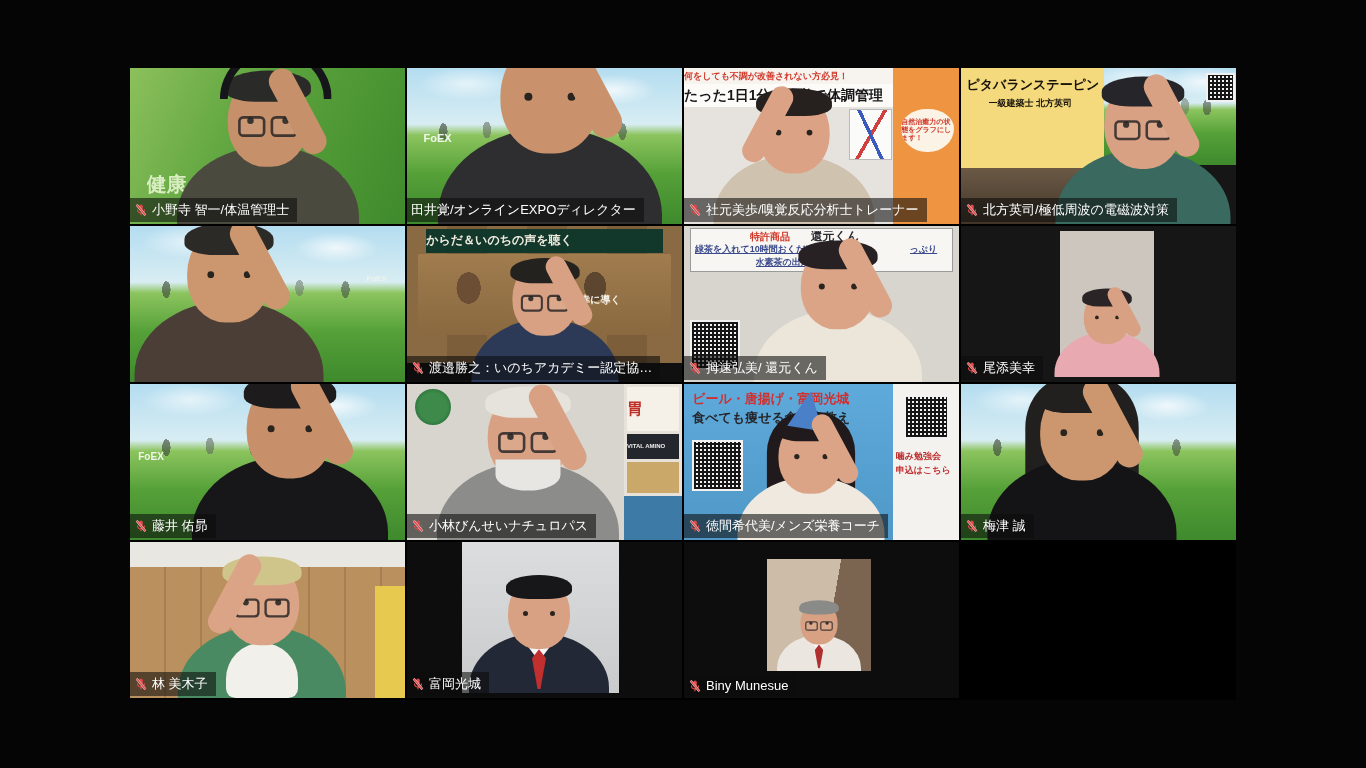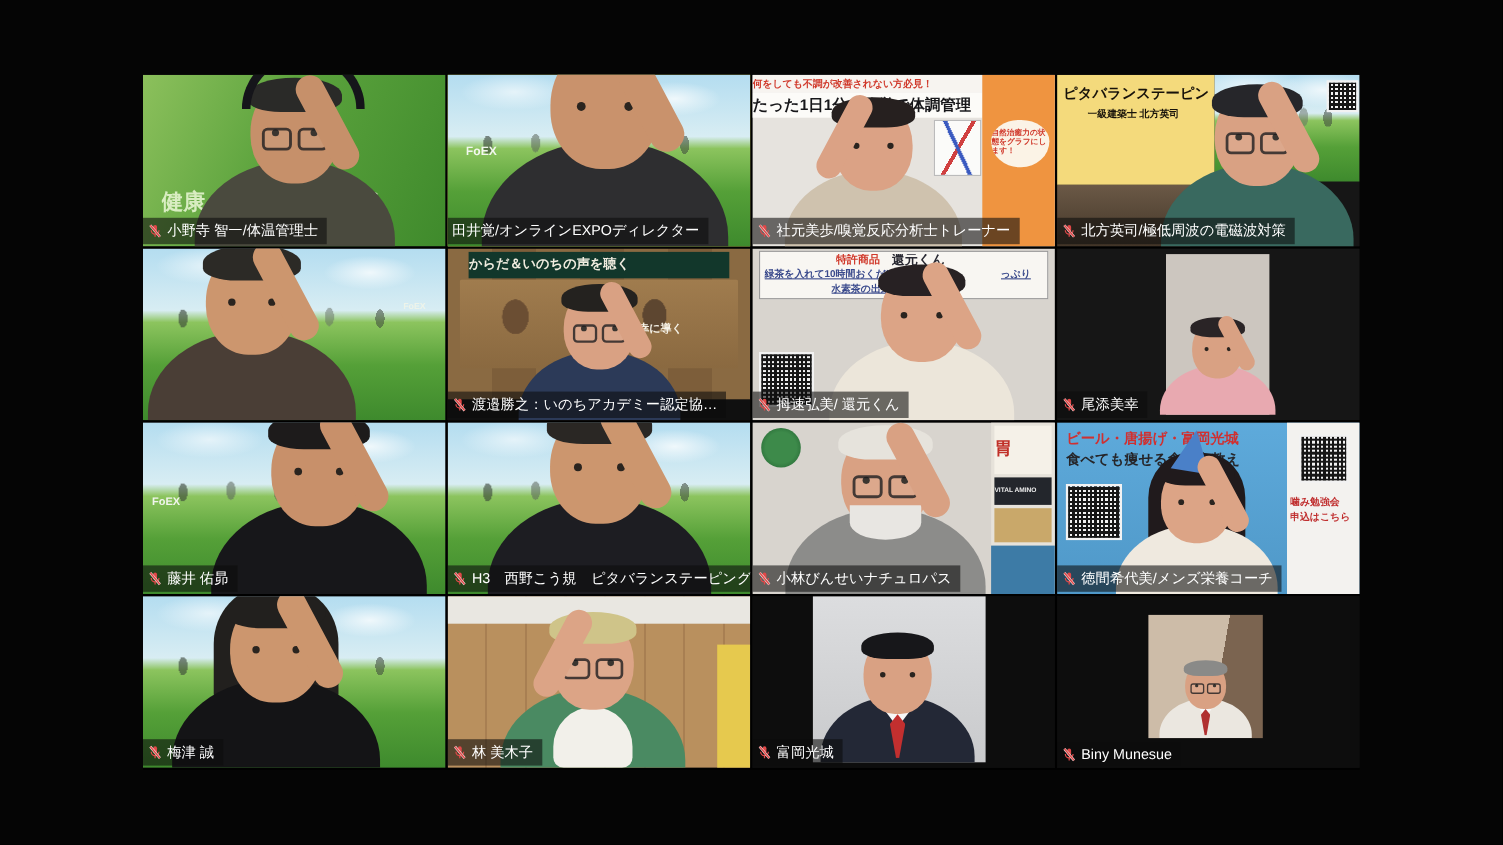--- a/index.html
+++ b/index.html
@@ -264,21 +264,21 @@
         <line x1="4.5" y1="3" x2="19.5" y2="21" stroke="var(--mic,#e04848)" stroke-width="2.2"></line>
       </svg>
       <span class="pname">渡邉勝之：いのちアカデミー認定協…</span>
     </div>
   </div>
 
   <div class="tile">
     <div class="bg bg-wall"></div>
     <div class="overlays">
           <div class="ov brd" style="left: 2%; top: 1%; width: 95%; height: 27%; background: rgb(248, 246, 242);"></div>
-          <div class="ov" style="left: 24%; top: 3%; width: 20%; height: 8%; color: rgb(208, 57, 43); font-size: 10px; font-weight: 700; margin-left: 10px;">特許商品</div>
+          <div class="ov" style="left: 24%; top: 3%; width: 20%; height: 8%; color: rgb(208, 57, 43); font-size: 10px; font-weight: 700;">特許商品</div>
           <div class="ov" style="left: 46%; top: 3%; width: 20%; height: 8%; color: rgb(42, 42, 51); font-size: 12px; font-weight: 700;">還元くん</div>
           <div class="ov" style="left: 4%; top: 11%; width: 52%; height: 8%; color: rgb(58, 74, 140); font-size: 9px; font-weight: 700; text-decoration: underline;">緑茶を入れて10時間おくだけ</div>
           <div class="ov" style="left: 82%; top: 11%; width: 13%; height: 8%; color: rgb(58, 74, 140); font-size: 9px; font-weight: 700; text-decoration: underline;">っぷり</div>
           <div class="ov" style="left: 26%; top: 19%; width: 42%; height: 8%; color: rgb(58, 74, 140); font-size: 9px; font-weight: 700; text-decoration: underline;">水素茶の出来上がり</div>
           <div class="ov qr" style="left: 2%; top: 60%; width: 17%; height: 30%;"></div>
         </div>
     <div class="person" style="left: calc(56% - 70px); bottom: 0%; transform: scale(1.2); --skin: #dca486; --shirt: #ece6da; --hair: #272123;">
 
       <div class="torso"></div>
 
@@ -347,44 +347,20 @@
         <rect x="9" y="2.5" width="6" height="11" rx="3" fill="var(--mic,#e04848)"></rect>
         <path d="M6 11a6 6 0 0 0 12 0" fill="none" stroke="var(--mic,#e04848)" stroke-width="2"></path>
         <line x1="12" y1="17" x2="12" y2="21" stroke="var(--mic,#e04848)" stroke-width="2"></line>
         <line x1="4.5" y1="3" x2="19.5" y2="21" stroke="#f2d8d8" stroke-width="4"></line>
         <line x1="4.5" y1="3" x2="19.5" y2="21" stroke="var(--mic,#e04848)" stroke-width="2.2"></line>
       </svg>
       <span class="pname">藤井 佑昴</span>
     </div>
   </div>
 
-  <div class="tile">
-    <div class="bg bg-field"></div>
-    <div class="overlays"></div>
-    <div class="person" style="left: calc(50% - 70px); bottom: 0%; transform: scale(1.45); --skin: #cc966e; --shirt: #1d1d22; --hair: #2a2724;">
-
-      <div class="torso"></div>
-
-      <div class="head"></div>
-      <div class="fringe"></div>
-      <div class="eyes"></div>
-
-      <div class="arm"></div>
-    </div>
-    <div class="name-tag">
-      <svg class="mic" viewBox="0 0 24 24">
-        <rect x="9" y="2.5" width="6" height="11" rx="3" fill="var(--mic,#e04848)"></rect>
-        <path d="M6 11a6 6 0 0 0 12 0" fill="none" stroke="var(--mic,#e04848)" stroke-width="2"></path>
-        <line x1="12" y1="17" x2="12" y2="21" stroke="var(--mic,#e04848)" stroke-width="2"></line>
-        <line x1="4.5" y1="3" x2="19.5" y2="21" stroke="#f2d8d8" stroke-width="4"></line>
-        <line x1="4.5" y1="3" x2="19.5" y2="21" stroke="var(--mic,#e04848)" stroke-width="2.2"></line>
-      </svg>
-      <span class="pname">H3　西野こう規　ピタバランステーピング</span>
-    </div>
-  </div>
 
   <div class="tile">
     <div class="bg bg-wall"></div>
     <div class="overlays">
           <div class="ov" style="left: 3%; top: 3%; width: 13%; height: 23%; background: radial-gradient(circle, rgb(61, 138, 74) 55%, rgb(29, 90, 44)); border-radius: 50%;"></div>
           <div class="ov" style="left: 79%; top: 0%; width: 21%; height: 100%; background: rgb(230, 226, 218);"></div>
           <div class="ov" style="left: 80%; top: 2%; width: 19%; height: 28%; background: rgb(245, 241, 232); color: rgb(192, 48, 40); font-size: 16px; font-weight: 700;">胃</div>
           <div class="ov" style="left: 80%; top: 32%; width: 19%; height: 16%; background: rgb(35, 38, 44); color: rgb(238, 238, 238); font-size: 6px; font-weight: 700;">VITAL AMINO</div>
           <div class="ov" style="left: 80%; top: 50%; width: 19%; height: 20%; background: rgb(201, 168, 106);"></div>
           <div class="ov" style="left: 79%; top: 72%; width: 21%; height: 28%; background: rgb(61, 123, 166);"></div>

